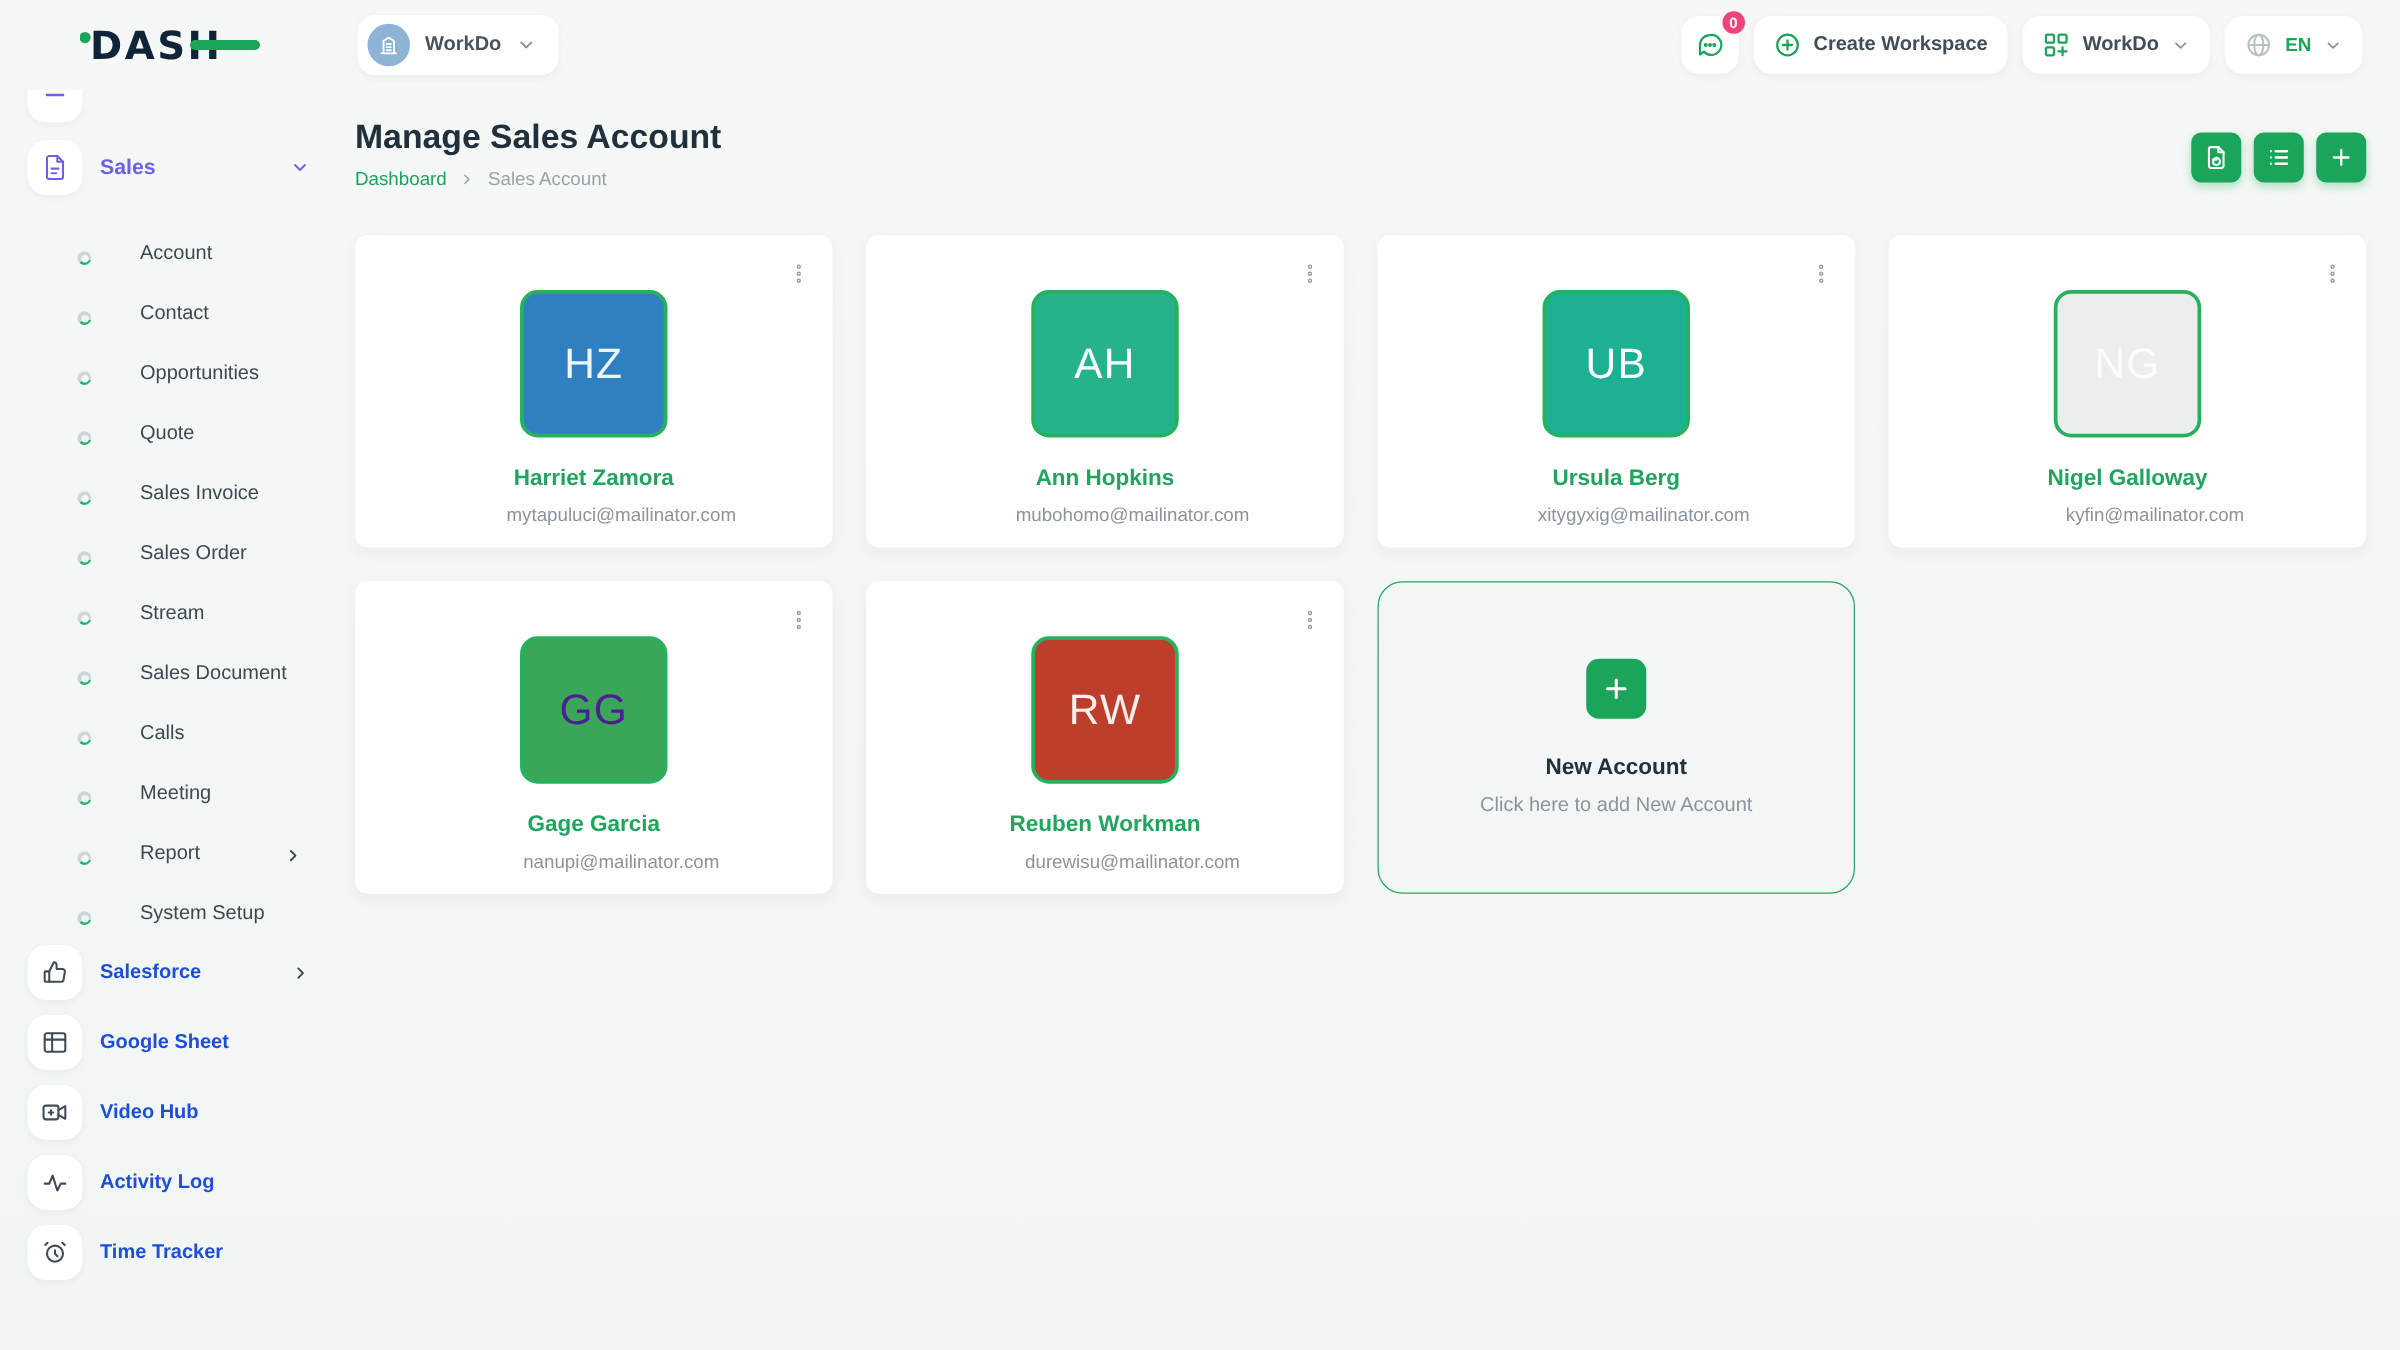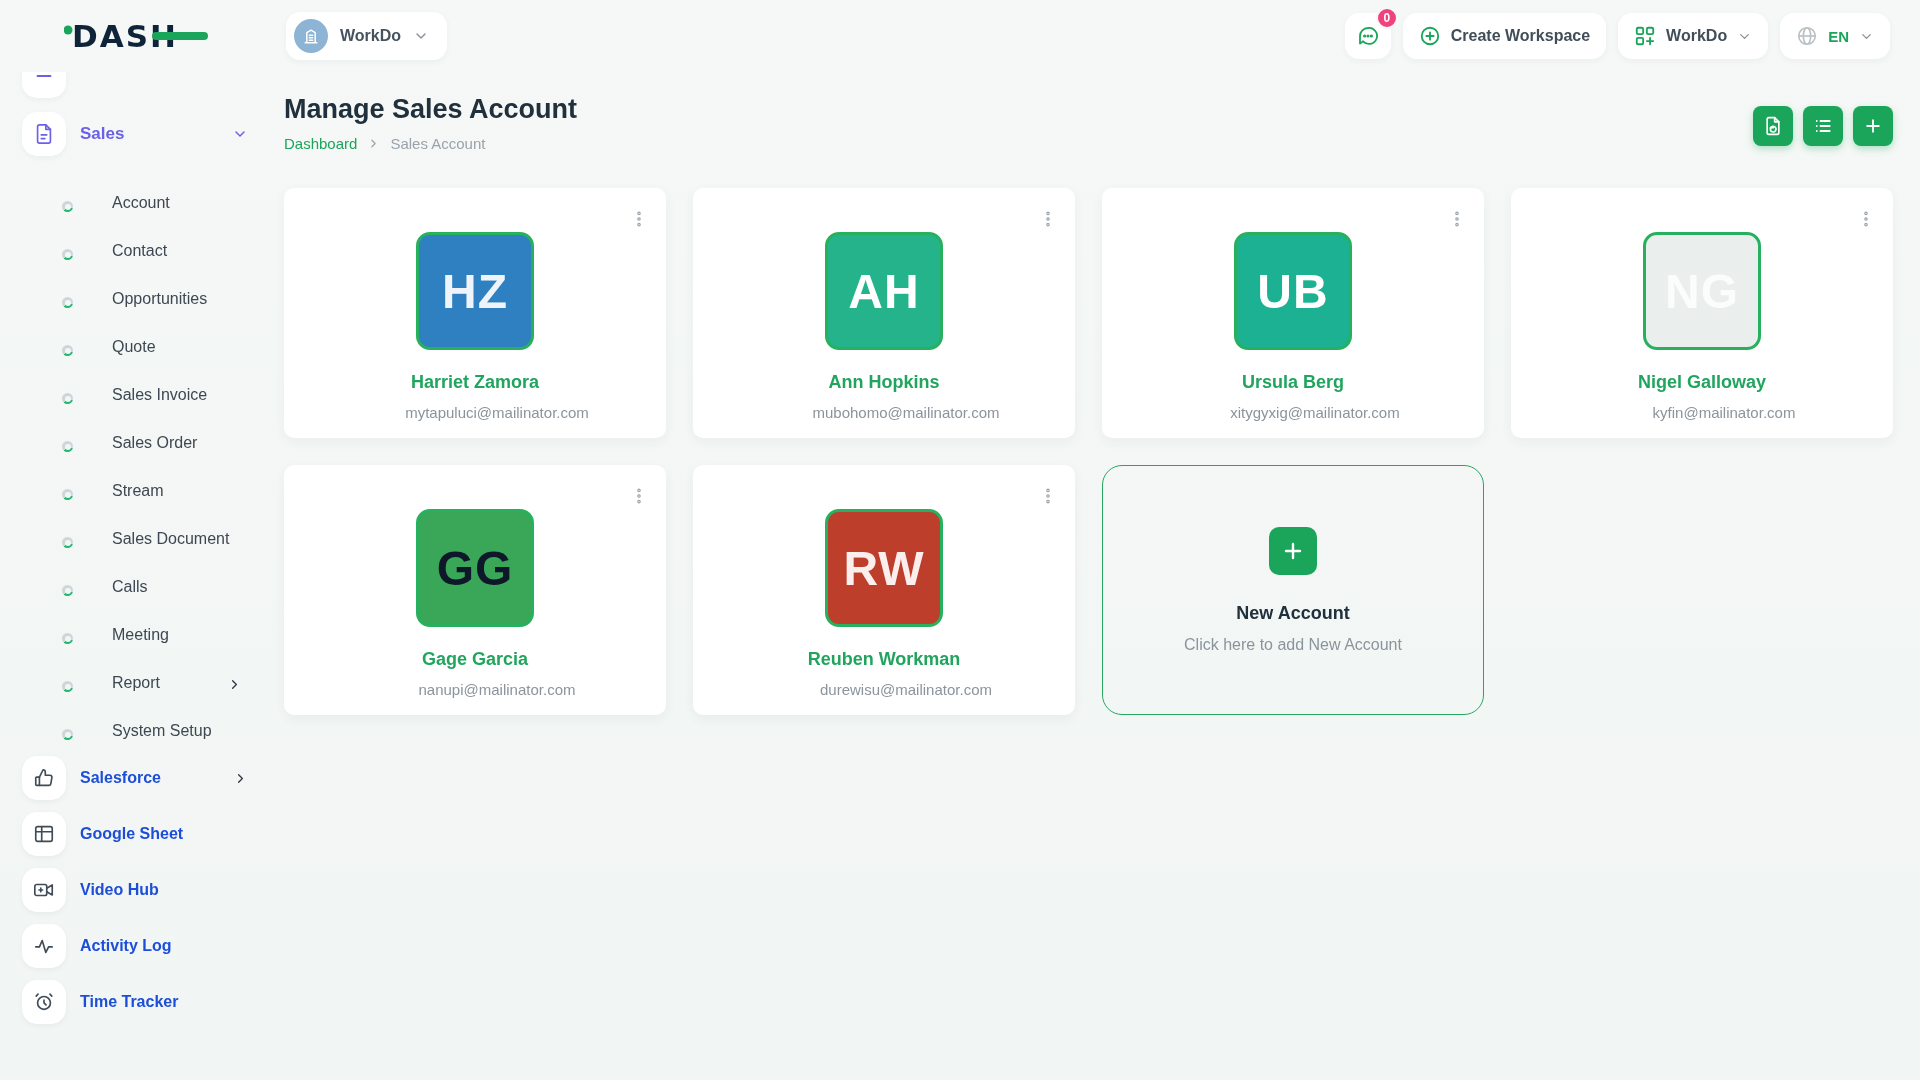--- a/index.html
+++ b/index.html
@@ -83,21 +83,21 @@
   .grid { margin-top:36px; display:grid; grid-template-columns:repeat(4,1fr); gap:27px; }
   .card {
     position:relative; height:250px; background:#fff; border-radius:10px;
     box-shadow:0 4px 12px rgba(40,60,70,.05);
     display:flex; flex-direction:column; align-items:center; padding-top:44px;
   }
   .card-menu { position:absolute; top:16px; right:14px; background:none; border:none; color:#9aa3ab; cursor:pointer; padding:4px; }
   .avatar {
     width:118px; height:118px; border-radius:14px; border:3px solid #27b15e;
     display:flex; align-items:center; justify-content:center;
-    font-size:48px; letter-spacing:1px; color:#fff;font-weight:bold;
+    font-size:34px; letter-spacing:1px; color:#fff;
   }
   .acc-name { margin-top:22px; font-size:18px; font-weight:700; color:#21a55e; cursor:pointer; }
   .acc-email { margin-top:11px; font-size:15px; color:#8b949c;margin-left:44px; }
 
   .new-card {
     height:250px; border:1px solid #28a761; border-radius:20px; cursor:pointer;
     display:flex; flex-direction:column; align-items:center; justify-content:center;
   }
   .new-plus { width:48px; height:48px; border-radius:10px; background:#1aa55a; display:flex; align-items:center; justify-content:center; color:#fff; }
   .new-title { margin-top:28px; font-size:18px; font-weight:700; color:#20303c; }
@@ -423,21 +423,21 @@
       <div class="acc-email">kyfin@mailinator.com</div>
     </div>
       <div class="card">
       <button class="card-menu">
         <svg width="18" height="22" viewBox="0 0 24 24" fill="none" stroke="currentColor" stroke-width="1.6">
           <circle cx="12" cy="4.5" r="1.6"></circle>
             <circle cx="12" cy="12" r="1.6"></circle>
             <circle cx="12" cy="19.5" r="1.6"></circle>
         </svg>
       </button>
-      <div class="avatar" style="background: rgb(57, 167, 87); color: #0f172a;">GG</div>
+      <div class="avatar" style="background: rgb(57, 167, 87); color: #4c1d95;">GG</div>
       <div class="acc-name">Gage Garcia</div>
       <div class="acc-email">nanupi@mailinator.com</div>
     </div>
       <div class="card">
       <button class="card-menu">
         <svg width="18" height="22" viewBox="0 0 24 24" fill="none" stroke="currentColor" stroke-width="1.6">
           <circle cx="12" cy="4.5" r="1.6"></circle>
             <circle cx="12" cy="12" r="1.6"></circle>
             <circle cx="12" cy="19.5" r="1.6"></circle>
         </svg>

